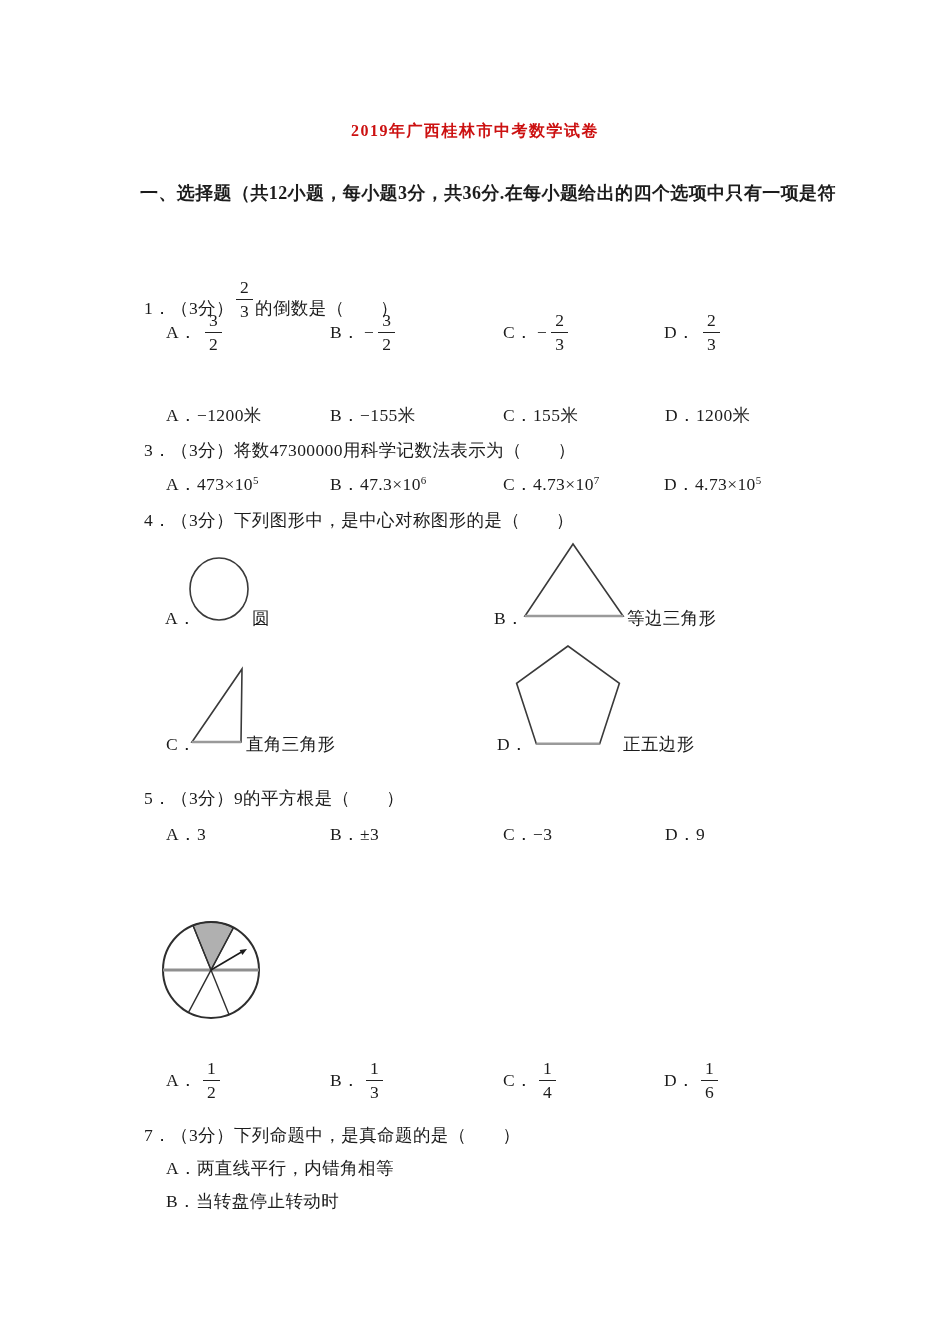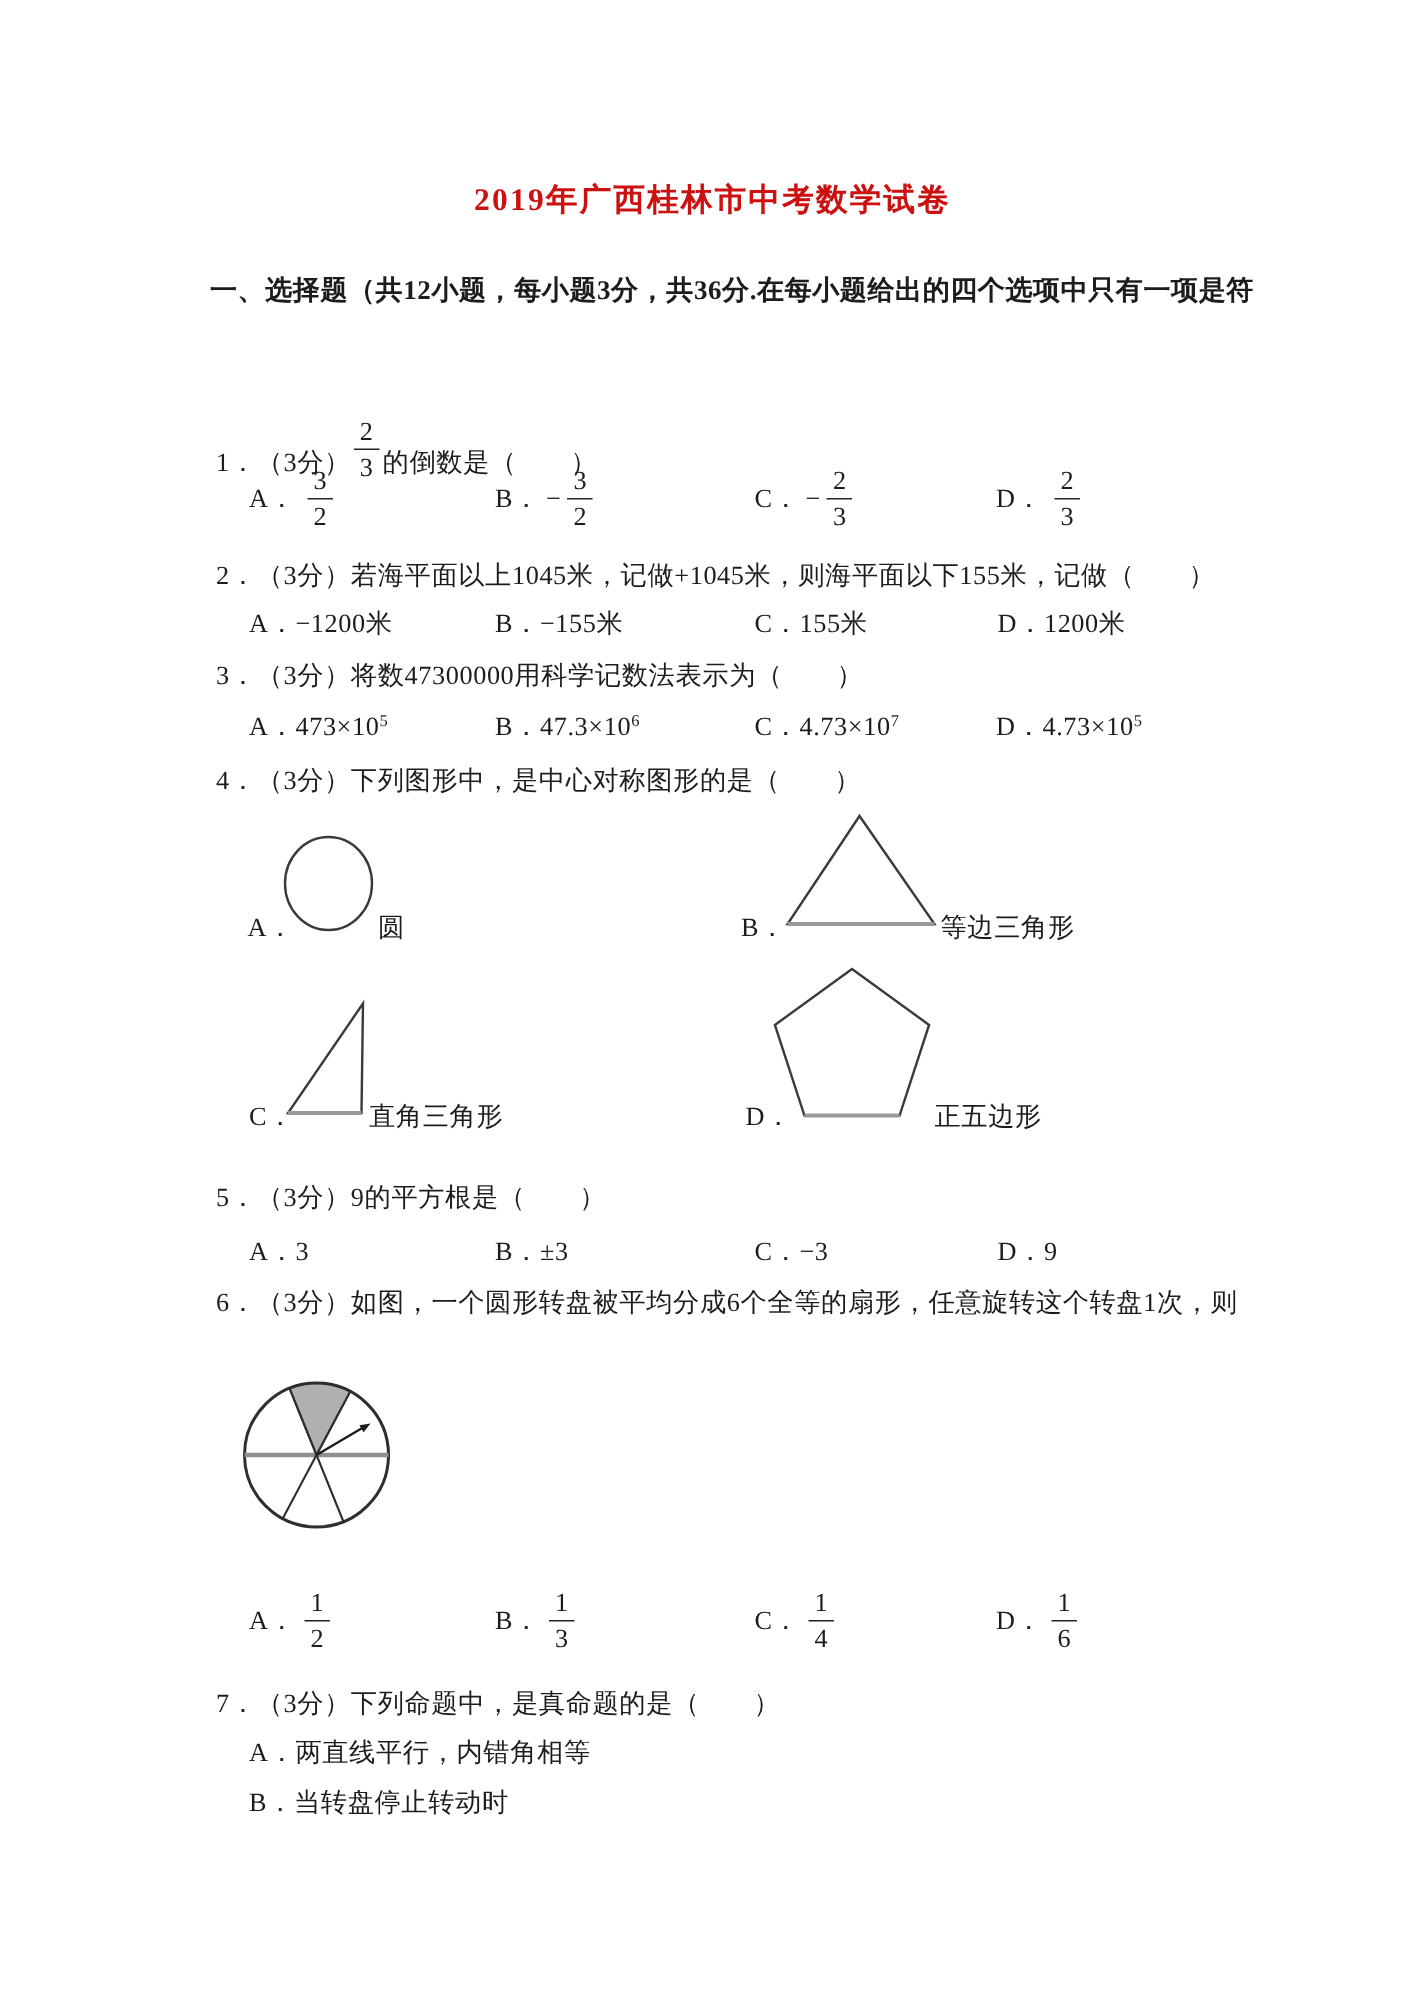--- a/index.html
+++ b/index.html
@@ -2,21 +2,21 @@
 <html><head>
 <meta charset="utf-8">
 <style>
   html,body{margin:0;padding:0;background:#fff;}
   .page{
     position:relative;width:950px;height:1344px;background:#ffffff;overflow:hidden;
     font-family:"Liberation Serif","DejaVu Serif",serif;color:#1c1c1c;
   }
   .t{position:absolute;font-size:17.5px;line-height:1;white-space:nowrap;letter-spacing:0.4px;}
   .title{position:absolute;left:0;right:0;top:123px;text-align:center;
-         font-size:21px;font-weight:bold;letter-spacing:1.5px;line-height:1;}
+         font-size:16px;font-weight:bold;letter-spacing:1.5px;line-height:1;}
   .sec{font-weight:bold;font-size:18px;text-align:right;}
   .qline{position:absolute;display:flex;align-items:flex-end;white-space:nowrap;
          font-size:17.5px;letter-spacing:0.4px;margin-top:25px;}
   .opt{position:absolute;display:flex;align-items:center;white-space:nowrap;
        font-size:17.5px;letter-spacing:0.4px;}
   .opt .olabel{margin-right:4px;}
   .frac{display:inline-flex;flex-direction:column;align-items:center;line-height:1.05;
         font-size:17.5px;margin:0 2px;}
   .frac .num{display:block;border-bottom:1.6px solid #222;padding:0 4px 2px;}
   .frac .den{display:block;padding-top:2px;}
@@ -68,21 +68,20 @@
   </div>
   <div class="opt" style="left:664px;top:313px;height:38px">
     <span class="olabel">D．</span>
     <span class="sign"></span>
     <span class="frac">
       <span class="num">2</span>
       <span class="den">3</span>
     </span>
   </div>
 
-  <div class="t" style="left:144px;top:375px">2．（3分）若海平面以上1045米，记做+1045米，则海平面以下155米，记做（　　）</div>
   <div class="t" style="left:166px;top:407px">A．−1200米</div>
   <div class="t" style="left:330px;top:407px">B．−155米</div>
   <div class="t" style="left:503px;top:407px">C．155米</div>
   <div class="t" style="left:665px;top:407px">D．1200米</div>
 
   <div class="t" style="left:144px;top:442px">3．（3分）将数47300000用科学记数法表示为（　　）</div>
   <div class="t" style="left:166px;top:476px"><span>A．</span><span>473×10</span><sup>5</sup></div>
   <div class="t" style="left:330px;top:476px"><span>B．</span><span>47.3×10</span><sup>6</sup></div>
   <div class="t" style="left:503px;top:476px"><span>C．</span><span>4.73×10</span><sup>7</sup></div>
   <div class="t" style="left:664px;top:476px"><span>D．</span><span>4.73×10</span><sup>5</sup></div>
@@ -115,21 +114,20 @@
   </svg>
   <div class="t" style="left:497px;top:736px">D．</div>
   <div class="t" style="left:623px;top:736px">正五边形</div>
 
   <div class="t" style="left:144px;top:790px">5．（3分）9的平方根是（　　）</div>
   <div class="t" style="left:166px;top:826px">A．3</div>
   <div class="t" style="left:330px;top:826px">B．±3</div>
   <div class="t" style="left:503px;top:826px">C．−3</div>
   <div class="t" style="left:665px;top:826px">D．9</div>
 
-  <div class="t" style="left:144px;top:860px">6．（3分）如图，一个圆形转盘被平均分成6个全等的扇形，任意旋转这个转盘1次，则</div>
 
   <svg style="left:158px;top:918px" width="110" height="110" viewBox="0 0 110 110">
     <path d="M53,52 L75.5,9.6 A48,48 0 0 0 35,7.5 Z" stroke="#2e2e2e" stroke-width="1.2" style="fill: rgb(176, 176, 176);"></path>
     <circle cx="53" cy="52" r="48" fill="none" stroke="#2e2e2e" stroke-width="2"></circle>
     <line x1="5" y1="52" x2="101" y2="52" stroke="#8f8f8f" stroke-width="3"></line>
     <line x1="75.5" y1="9.6" x2="30.5" y2="94.4" stroke="#2e2e2e" stroke-width="1.4"></line>
     <line x1="35" y1="7.5" x2="71" y2="96.5" stroke="#2e2e2e" stroke-width="1.4"></line>
     <g>
       <line x1="53" y1="52" x2="83.5" y2="34" stroke="#1c1c1c" stroke-width="1.6"></line>
       <polygon points="89,31 84.4,36.9 81.6,32.1" fill="#1c1c1c"></polygon>

